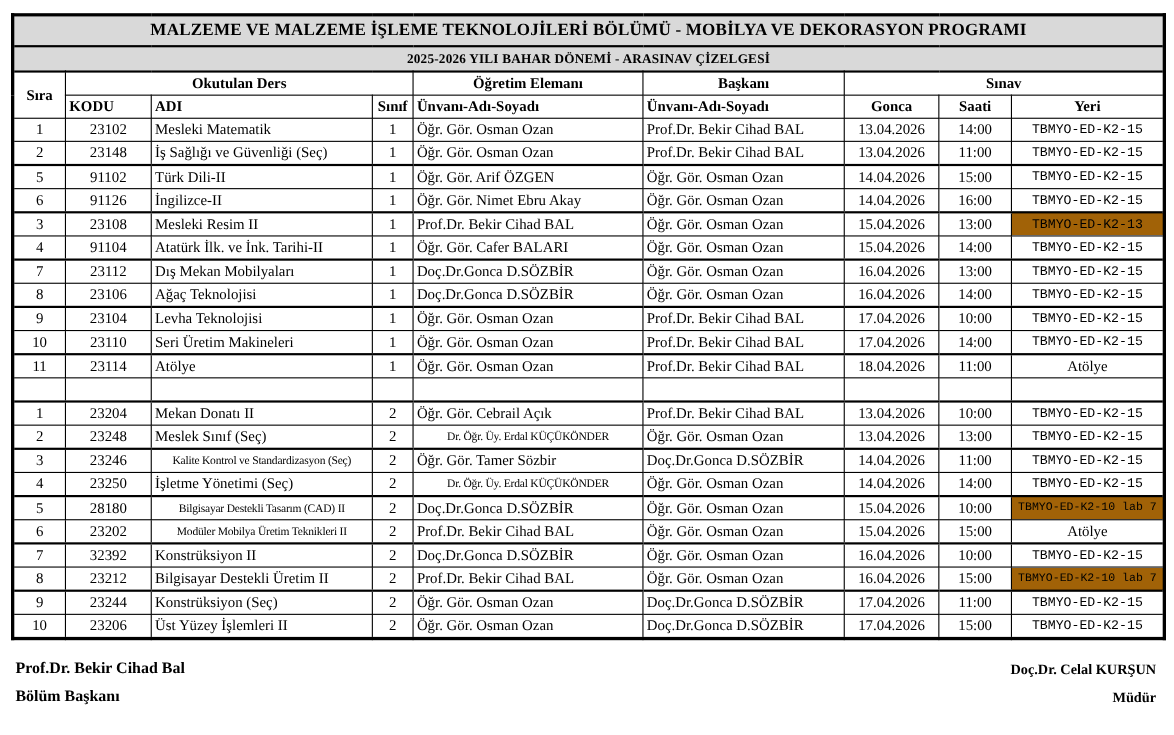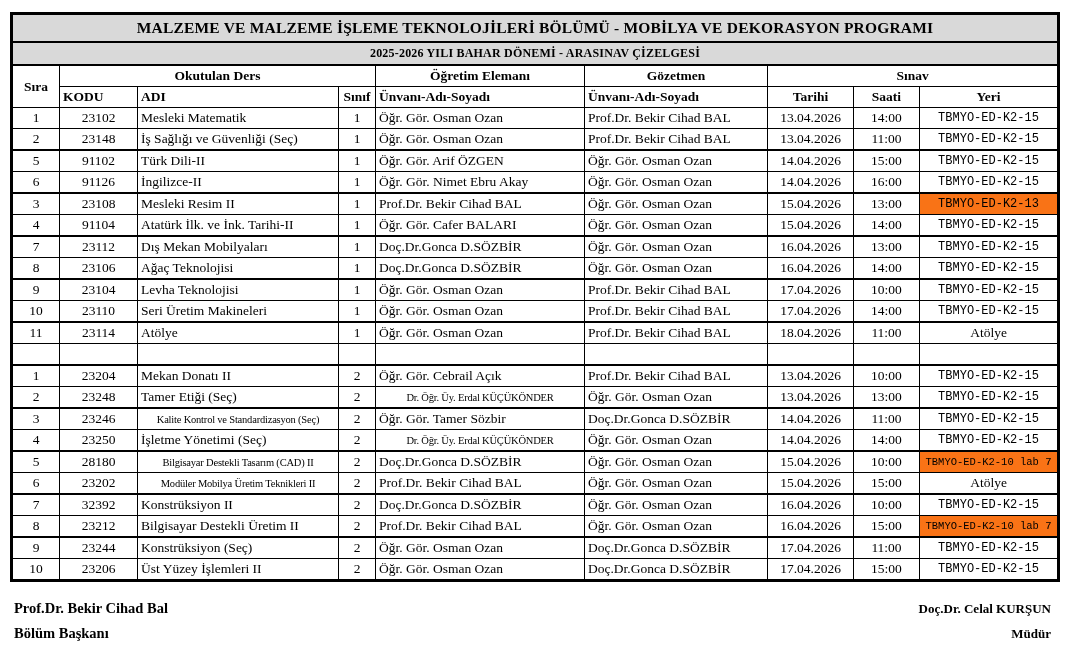--- a/index.html
+++ b/index.html
@@ -31,21 +31,21 @@
   thead th{font-weight:bold;font-size:13.5px;background:#fff;}
   tr.grp-row th{height:20px;text-align:center;}
   tr.sub-row th{height:20px;}
   tbody td{height:20px;font-size:13.5px;}
   tbody tr.grp td{border-top-width:2px;}
   .l{text-align:left;}
   .c{text-align:center;}
   .sm{font-size:10.5px;letter-spacing:-.2px;text-align:center;}
   .sans{font-family:Liberation Mono, monospace;font-size:12px;}
   .sms{font-size:10.5px;}
-  .hl{background:#f97316;}
+  .hl{background:#a16207;}
 
   .footer-left{position:absolute;left:14px;top:596px;font-weight:bold;font-size:14.5px;line-height:25px;}
   .footer-right{position:absolute;right:16px;top:596px;font-weight:bold;font-size:13px;line-height:25px;text-align:right;}
 </style>
 </head>
 <body>
 
 <div class="page">
 
   <table class="sched">
@@ -64,30 +64,30 @@
       <tr class="title-row">
         <th colspan="9">MALZEME VE MALZEME İŞLEME TEKNOLOJİLERİ BÖLÜMÜ - MOBİLYA VE DEKORASYON PROGRAMI</th>
       </tr>
       <tr class="title-row sub">
         <th colspan="9">2025-2026 YILI BAHAR DÖNEMİ - ARASINAV ÇİZELGESİ</th>
       </tr>
       <tr class="grp-row">
         <th rowspan="2" class="c">Sıra</th>
         <th colspan="3" class="c">Okutulan Ders</th>
         <th class="c">Öğretim Elemanı</th>
-        <th class="c">Gözetmen</th>
+        <th class="c">Başkanı</th>
         <th colspan="3" class="c">Sınav</th>
       </tr>
       <tr class="sub-row">
         <th class="l">KODU</th>
         <th class="l">ADI</th>
         <th class="c">Sınıf</th>
         <th class="l">Ünvanı-Adı-Soyadı</th>
         <th class="l">Ünvanı-Adı-Soyadı</th>
-        <th class="c">Tarihi</th>
+        <th class="c">Gonca</th>
         <th class="c">Saati</th>
         <th class="c">Yeri</th>
       </tr>
     </thead>
     <tbody id="rows-body">
         <tr>
           <td class="c">1</td>
           <td class="c">23102</td>
           <td class="l">Mesleki Matematik</td>
           <td class="c">1</td>
@@ -225,21 +225,21 @@
           <td class="c">2</td>
           <td class="l">Öğr. Gör. Cebrail Açık</td>
           <td class="l">Prof.Dr. Bekir Cihad BAL</td>
           <td class="c">13.04.2026</td>
           <td class="c">10:00</td>
           <td class="c sans">TBMYO-ED-K2-15</td>
         </tr>
         <tr>
           <td class="c">2</td>
           <td class="c">23248</td>
-          <td class="l">Tamer Etiği (Seç)</td>
+          <td class="l">Meslek Sınıf (Seç)</td>
           <td class="c">2</td>
           <td class="l sm">Dr. Öğr. Üy. Erdal KÜÇÜKÖNDER</td>
           <td class="l">Öğr. Gör. Osman Ozan</td>
           <td class="c">13.04.2026</td>
           <td class="c">13:00</td>
           <td class="c sans">TBMYO-ED-K2-15</td>
         </tr>
         <tr class="grp">
           <td class="c">3</td>
           <td class="c">23246</td>

